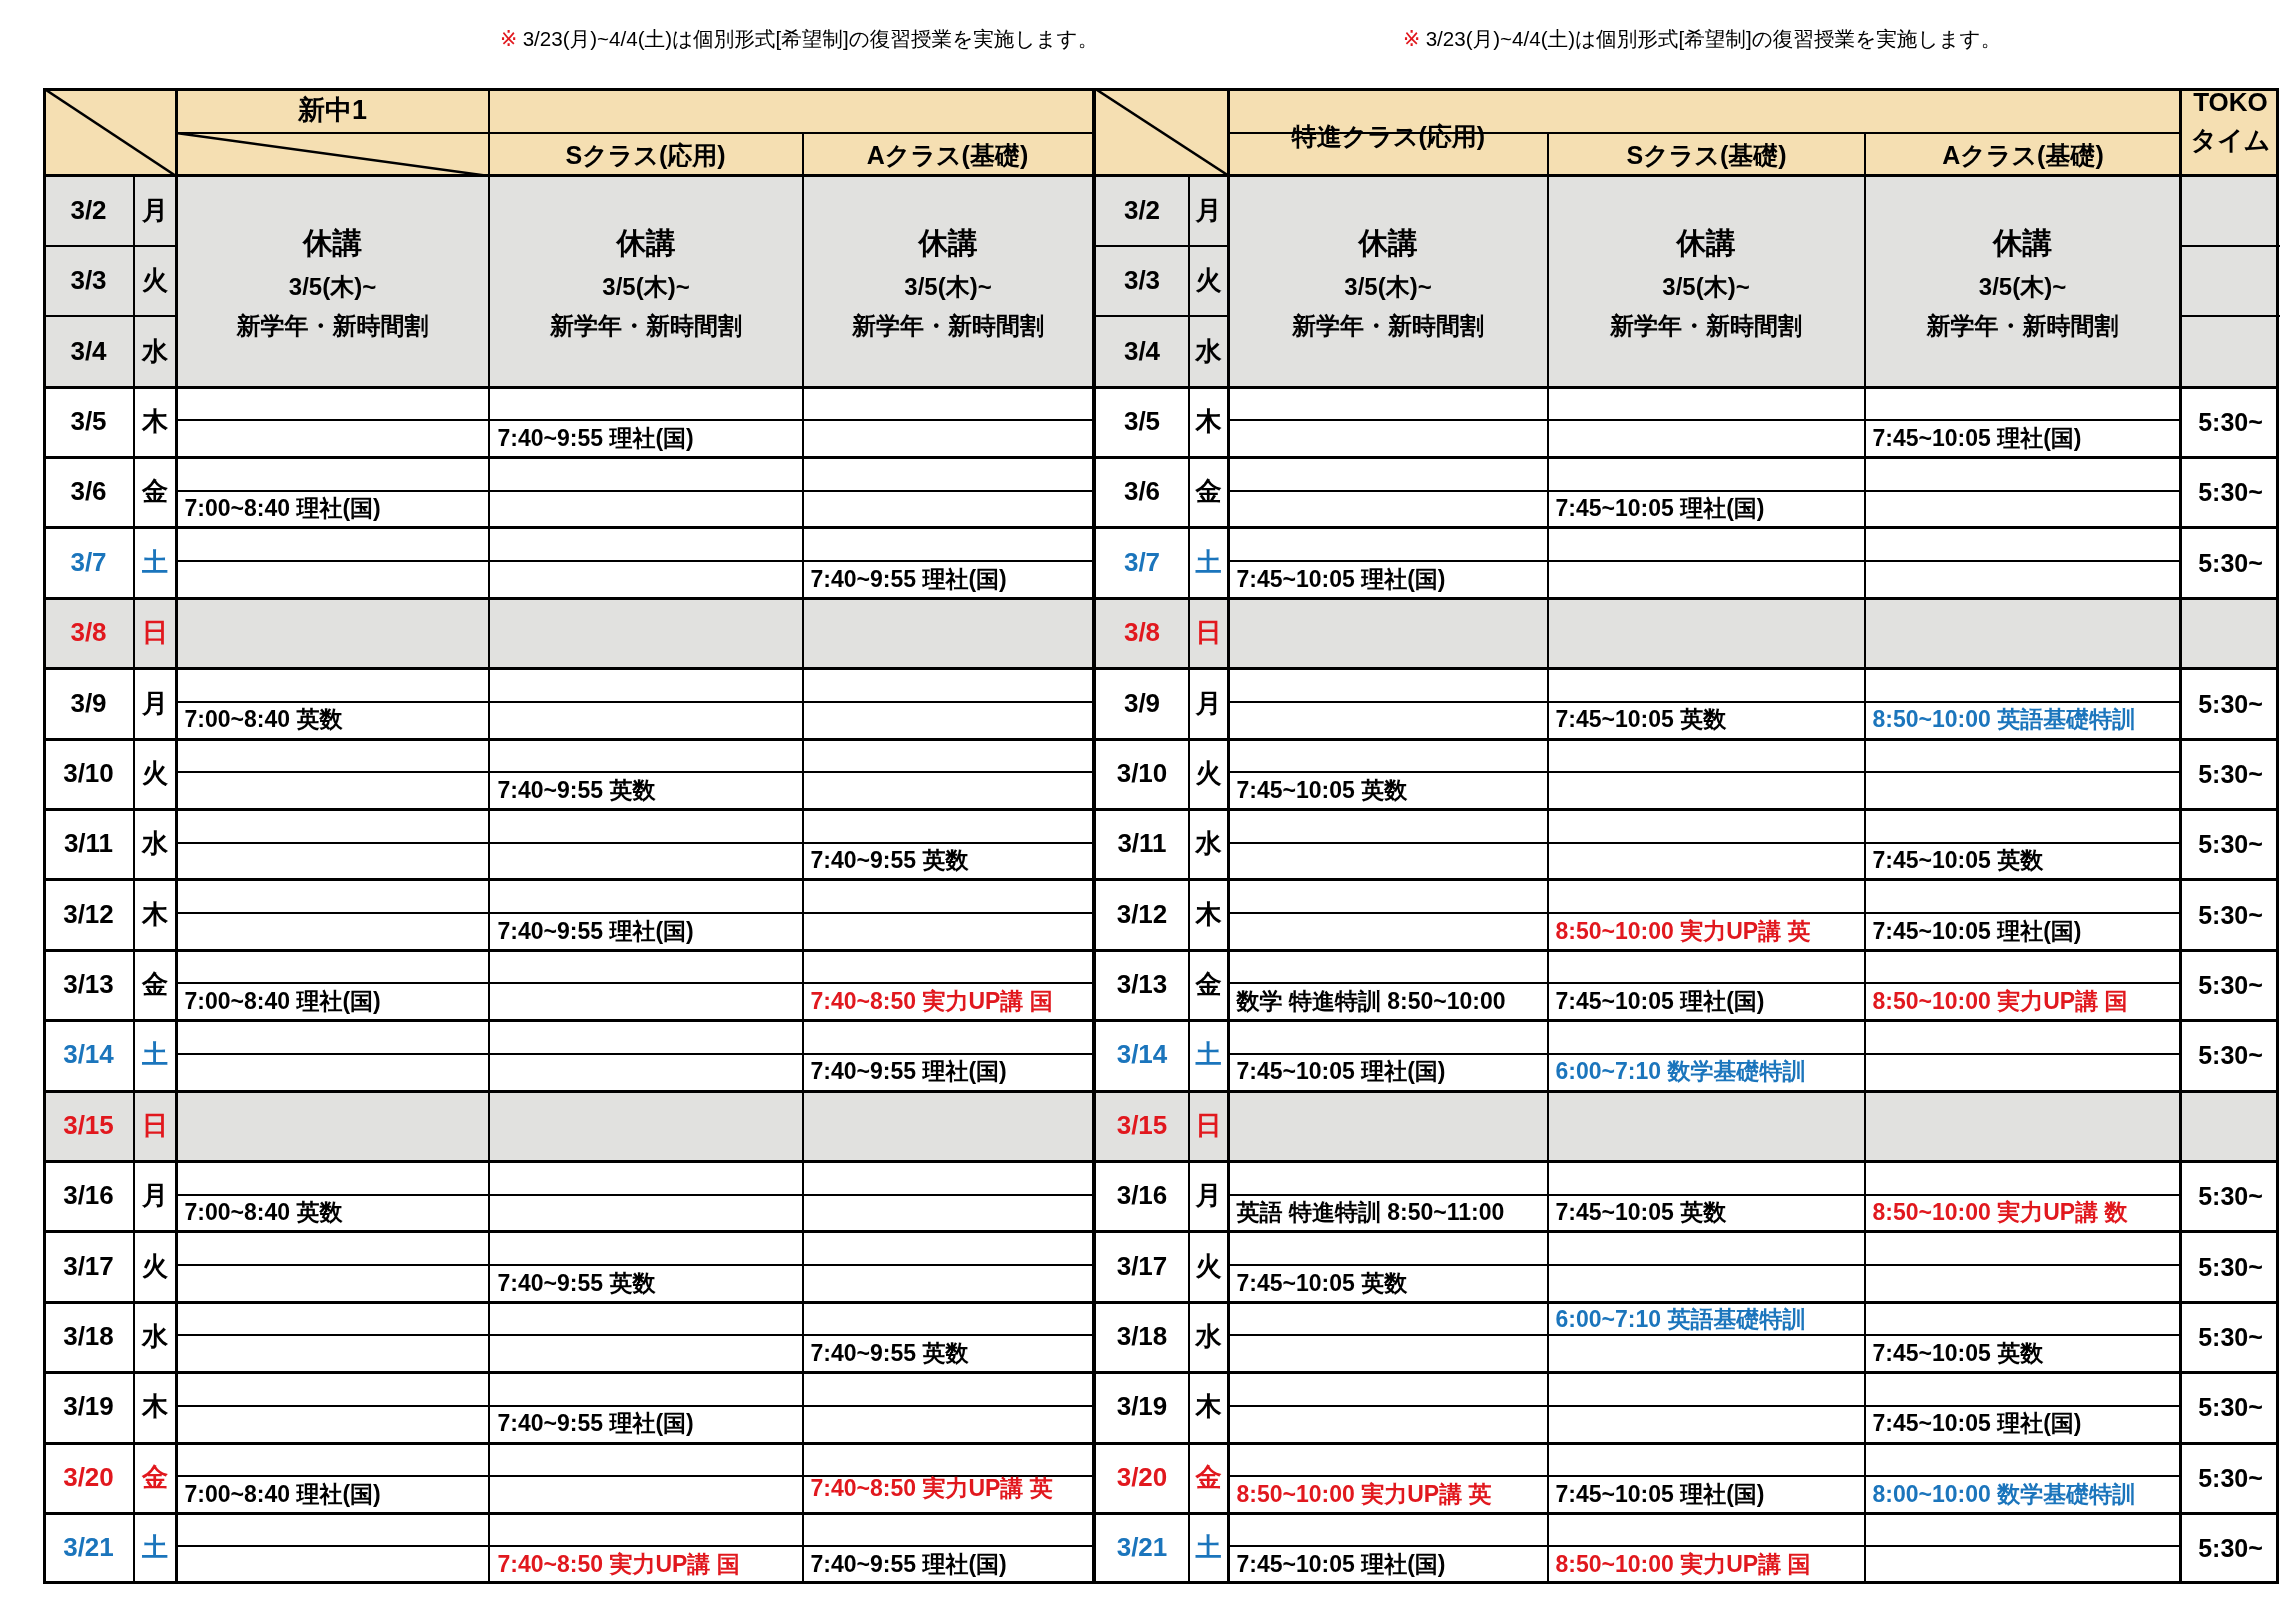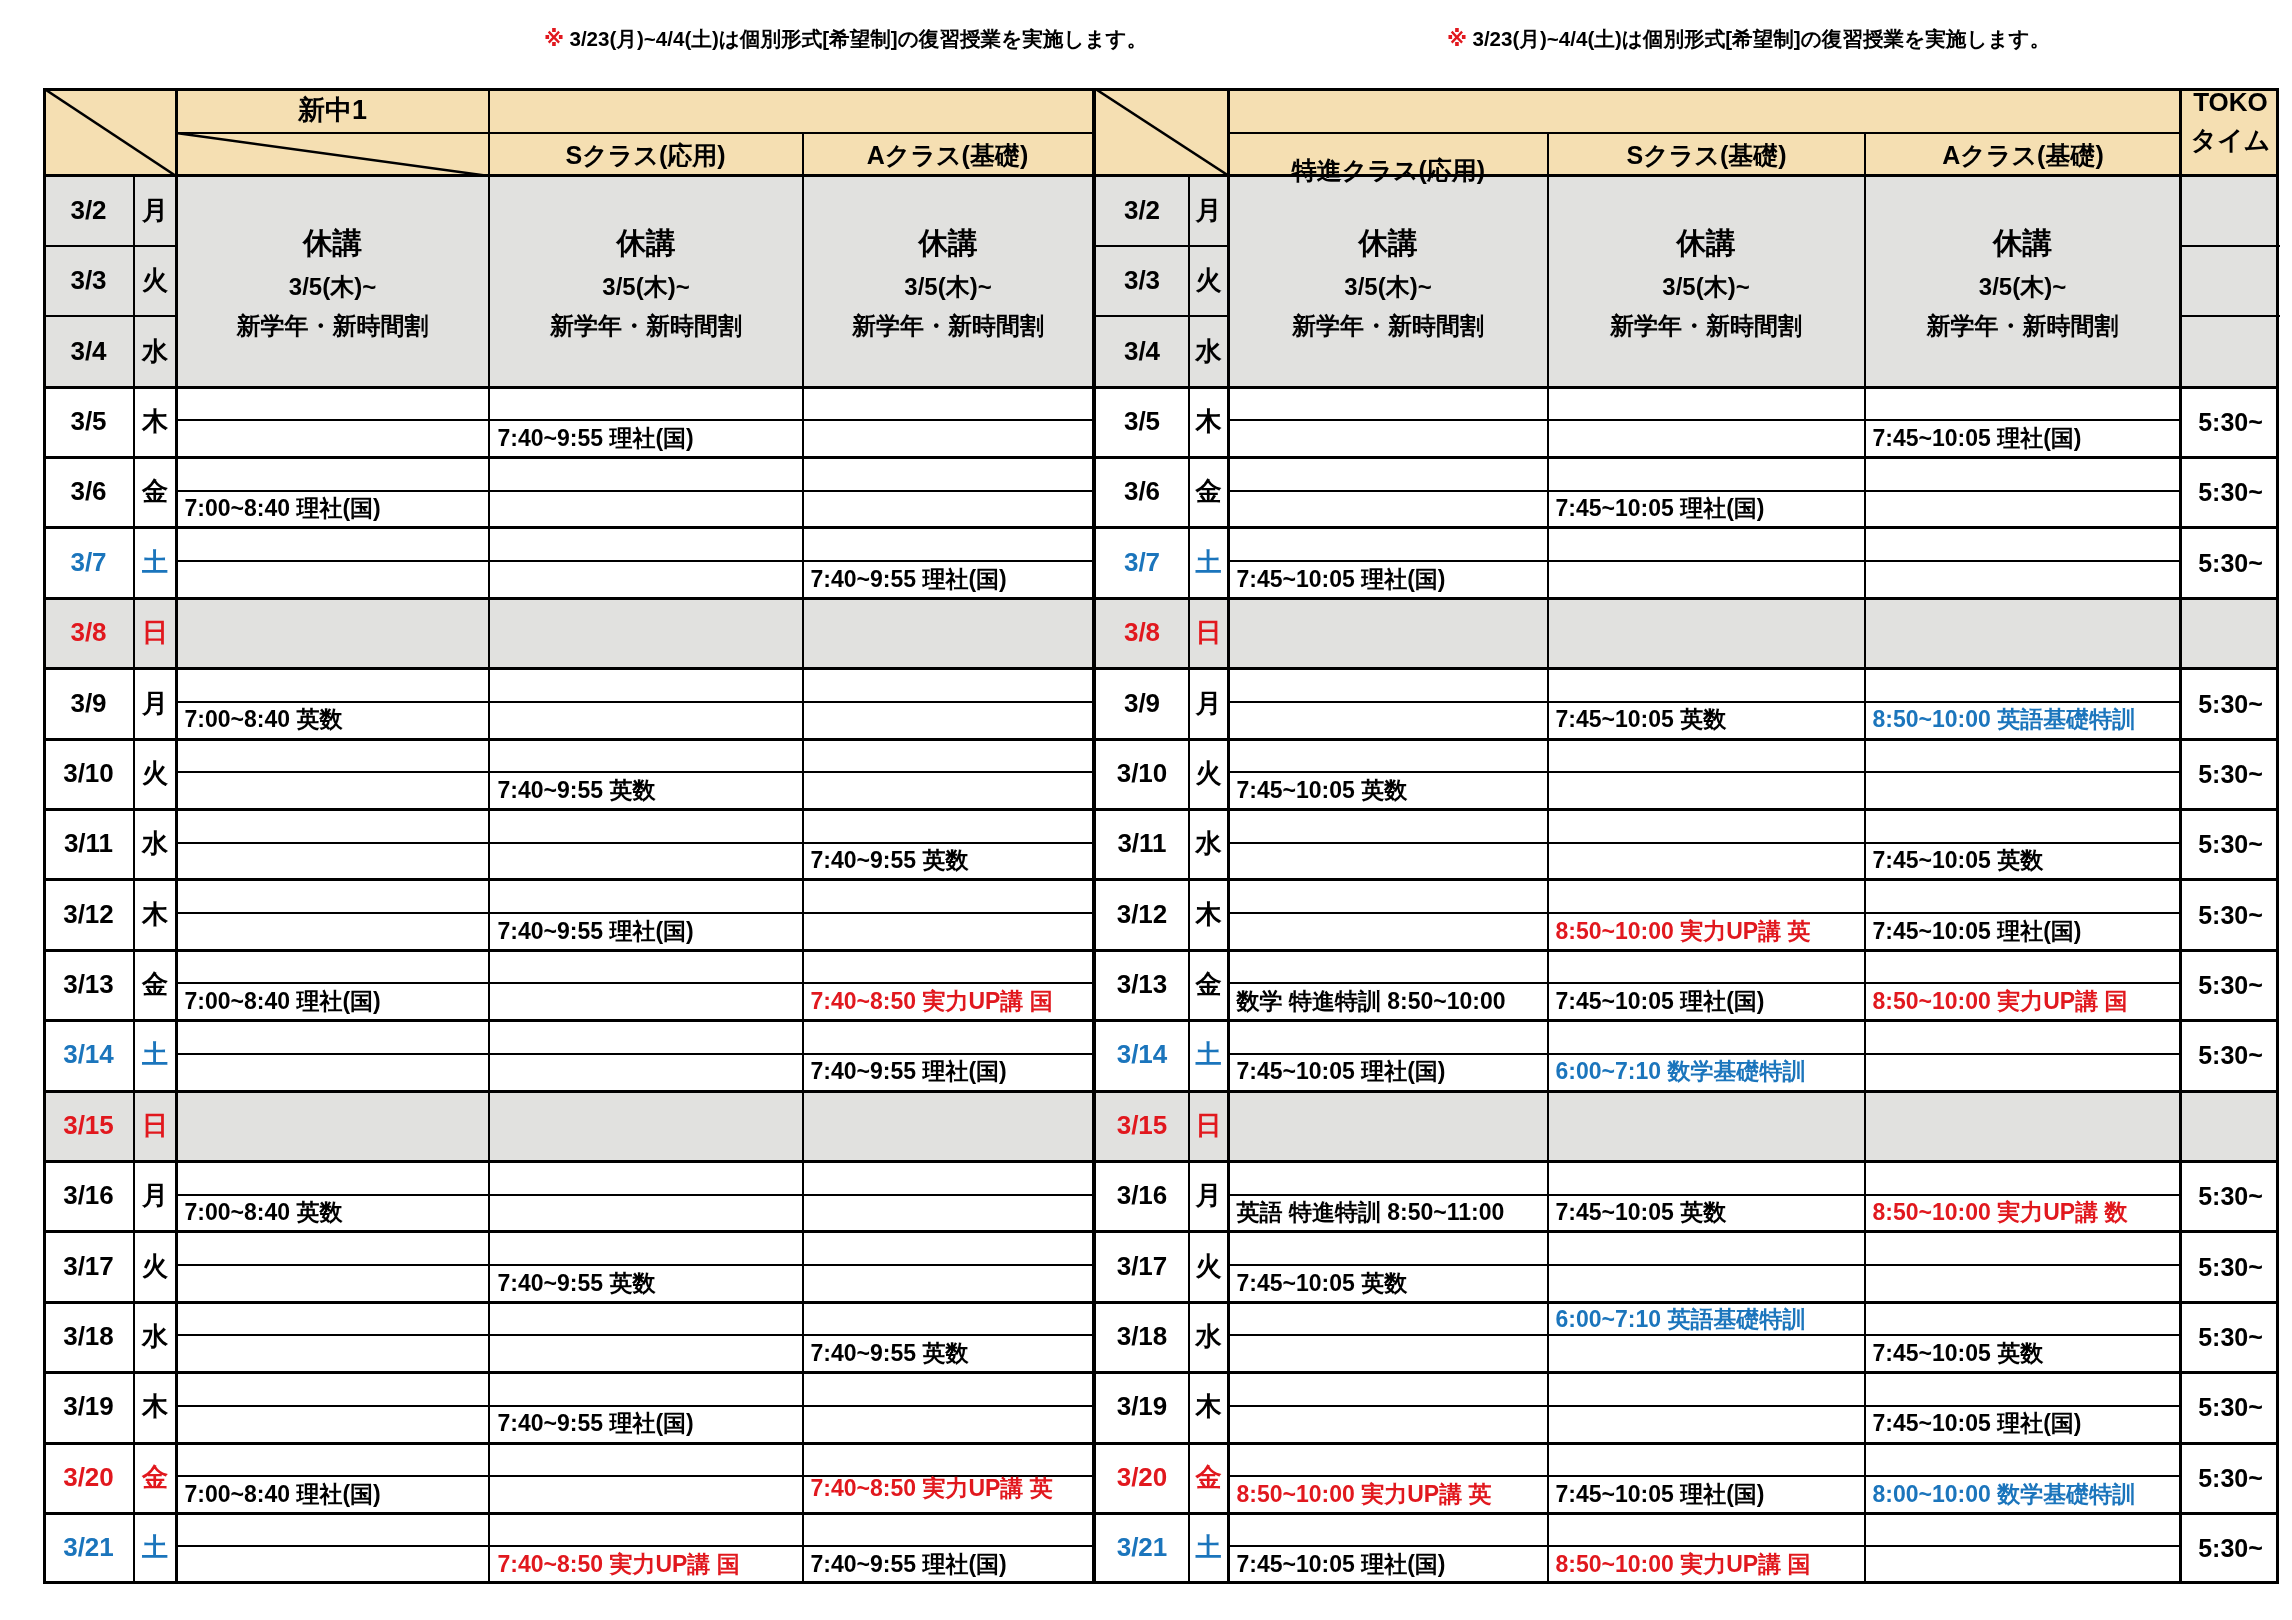--- a/index.html
+++ b/index.html
@@ -1,20 +1,20 @@
 <!DOCTYPE html>
 <html lang="ja" style="font-size:14.3px"><head>
 <meta charset="utf-8">
 <style>
   html,body{margin:0;padding:0;background:#ffffff;}
   body{width:2293px;height:1620px;position:relative;overflow:hidden;
        font-family:"Liberation Sans","DejaVu Sans",sans-serif;color:#000;}
   .sheet{position:absolute;left:0;top:0;width:2293px;height:1620px;}
   .title{position:absolute;left:43px;top:7.2px;font-size:38px;font-weight:700;letter-spacing:0.9px;}
-  .notice{position:absolute;top:25px;font-size:20.6px;font-weight:700;white-space:nowrap;margin-left:44px;}
+  .notice{position:absolute;top:25px;font-size:20.6px;font-weight:400;white-space:nowrap;}
   .notice .mark{color:#E1181E;margin-right:5.4px;}
   #notice1{left:500px;}
   #notice2{left:1403px;}
   #tbl{position:absolute;left:43px;top:88px;width:2236px;height:1496px;}
   .abs{position:absolute;box-sizing:border-box;}
   .bg{z-index:0;}
   .gline{position:absolute;background:#000;z-index:2;}
   .cellTxt{display:flex;align-items:center;justify-content:center;z-index:3;
            font-weight:700;white-space:nowrap;line-height:1.2;}
   .entry{display:flex;align-items:center;justify-content:flex-start;z-index:3;
@@ -38,21 +38,21 @@
   <div class="notice" id="notice1"><span class="mark">※</span><span>3/23(月)~4/4(土)は個別形式[希望制]の復習授業を実施します。</span></div>
   <div class="notice" id="notice2"><span class="mark">※</span><span>3/23(月)~4/4(土)は個別形式[希望制]の復習授業を実施します。</span></div>
   <div id="tbl" style="height: 1496px;">
       <div class="abs bg" style="left: 0px; top: 0px; width: 2236px; height: 88px; background: rgb(245, 223, 178);"></div>
       <div class="abs bg" style="left: 0px; top: 88px; width: 2236px; height: 211px; background: rgb(225, 225, 223);"></div>
       <div class="abs bg" style="left: 0px; top: 510px; width: 2236px; height: 70px; background: rgb(225, 225, 223);"></div>
       <div class="abs bg" style="left: 0px; top: 1003px; width: 2236px; height: 70px; background: rgb(225, 225, 223);"></div>
       <div class="abs cellTxt groupLbl" style="left: 133px; top: 0px; width: 313px; height: 45px;">新中1</div>
       <div class="abs cellTxt subLbl" style="left: 446px; top: 45px; width: 313px; height: 43px;">Sクラス(応用)</div>
       <div class="abs cellTxt subLbl" style="left: 759px; top: 45px; width: 291px; height: 43px;">Aクラス(基礎)</div>
-      <div class="abs cellTxt subLbl" style="left: 1186px; top: 62px; width: 319px; height: 40px;">特進クラス(応用)</div>
+      <div class="abs cellTxt subLbl" style="left: 1186px; top: 28px; width: 319px; height: 40px;">特進クラス(応用)</div>
       <div class="abs cellTxt subLbl" style="left: 1505px; top: 45px; width: 317px; height: 43px;">Sクラス(基礎)</div>
       <div class="abs cellTxt subLbl" style="left: 1822px; top: 45px; width: 316px; height: 43px;">Aクラス(基礎)</div>
       <div class="abs cellTxt tokoHdr" style="left: 2138px; top: 0px; width: 99px; height: 68px;">
         <div>TOKO</div>
         <div>タイム</div>
       </div>
       <div class="abs " style="left: 0px; top: 0px; width: 133px; height: 88px;">
         <svg class="diagSvg" viewBox="0 0 100 100" preserveAspectRatio="none">
           <line x1="0" y1="0" x2="100" y2="100" stroke="#000" stroke-width="2.5" vector-effect="non-scaling-stroke"></line>
         </svg>

